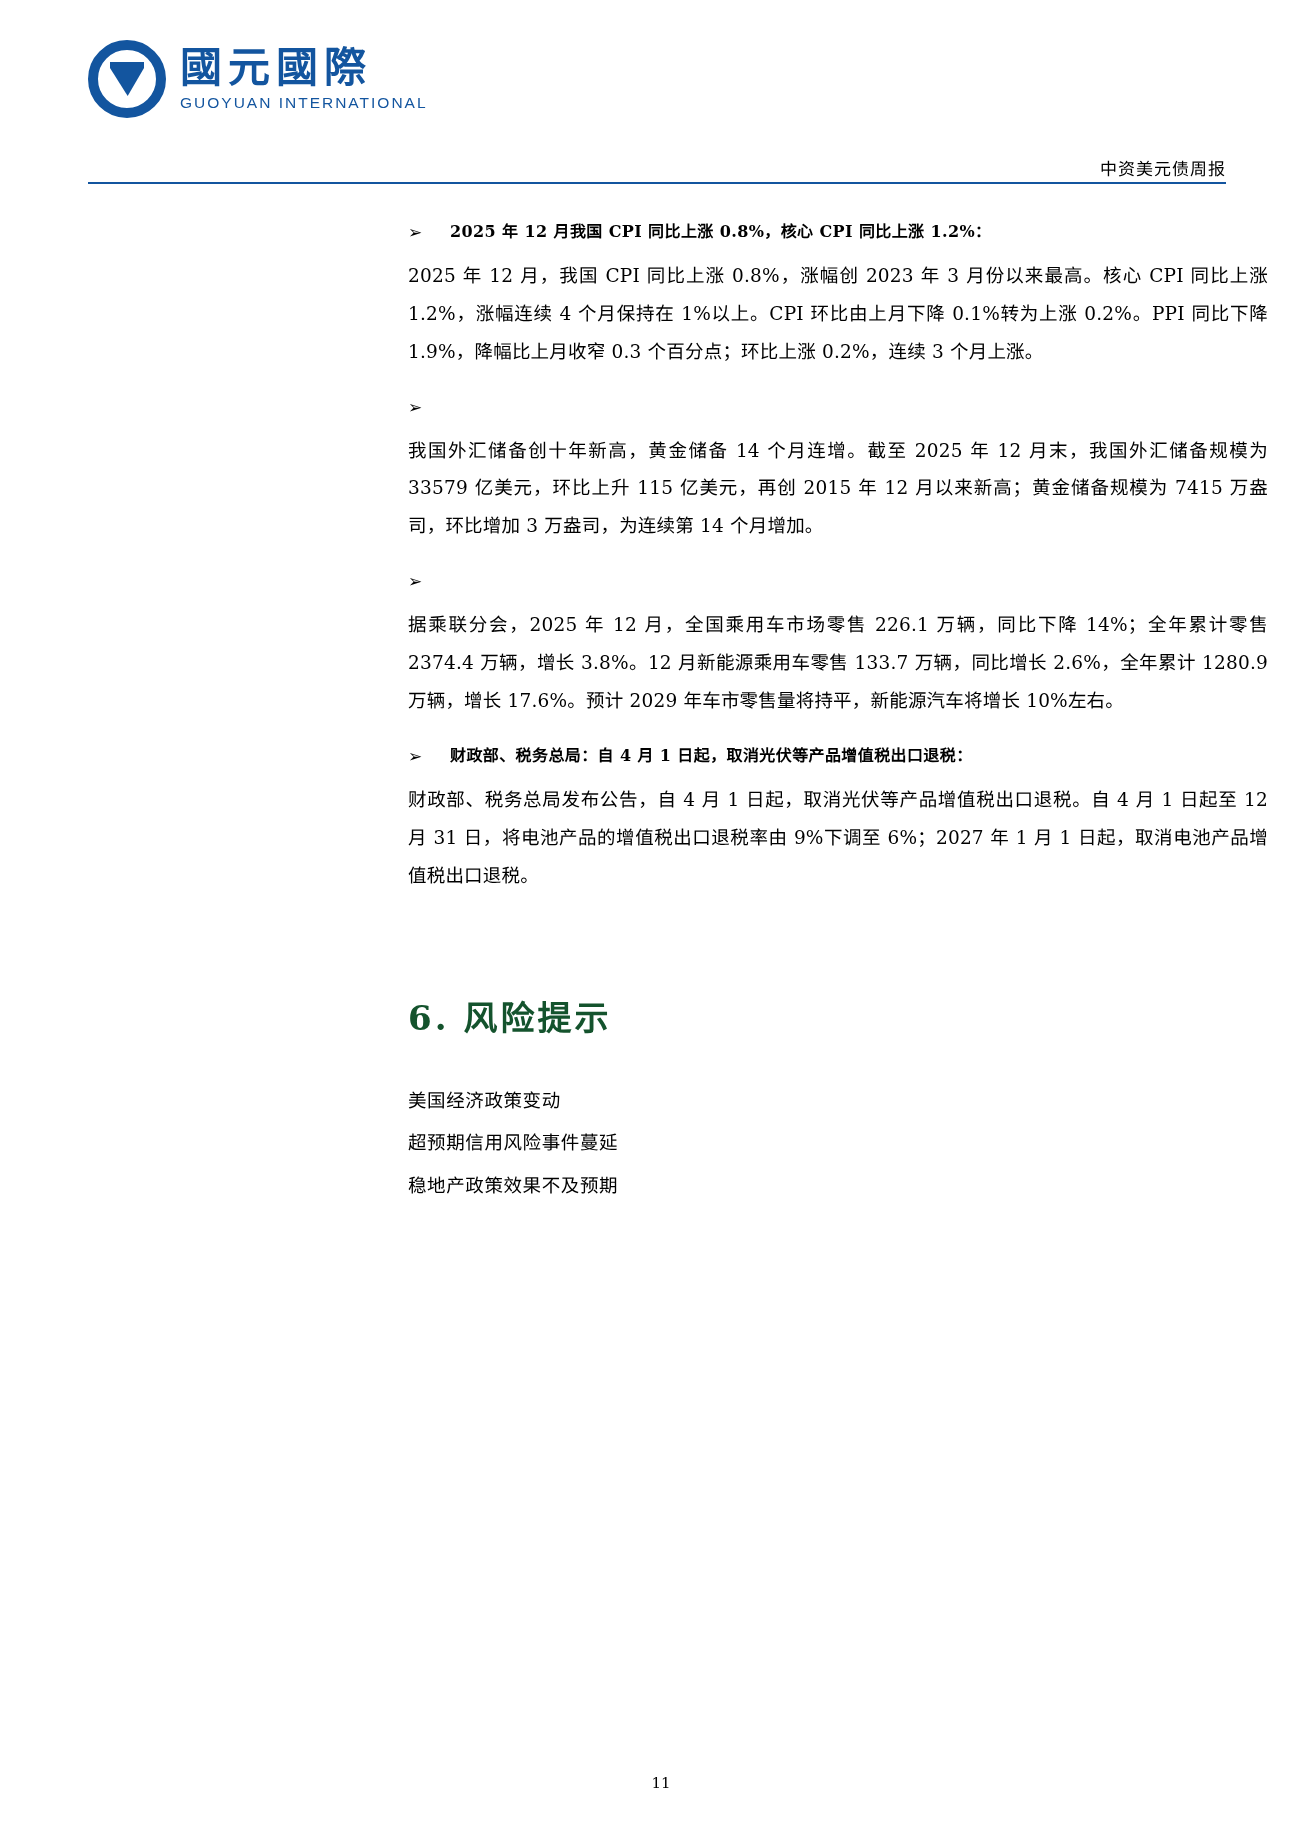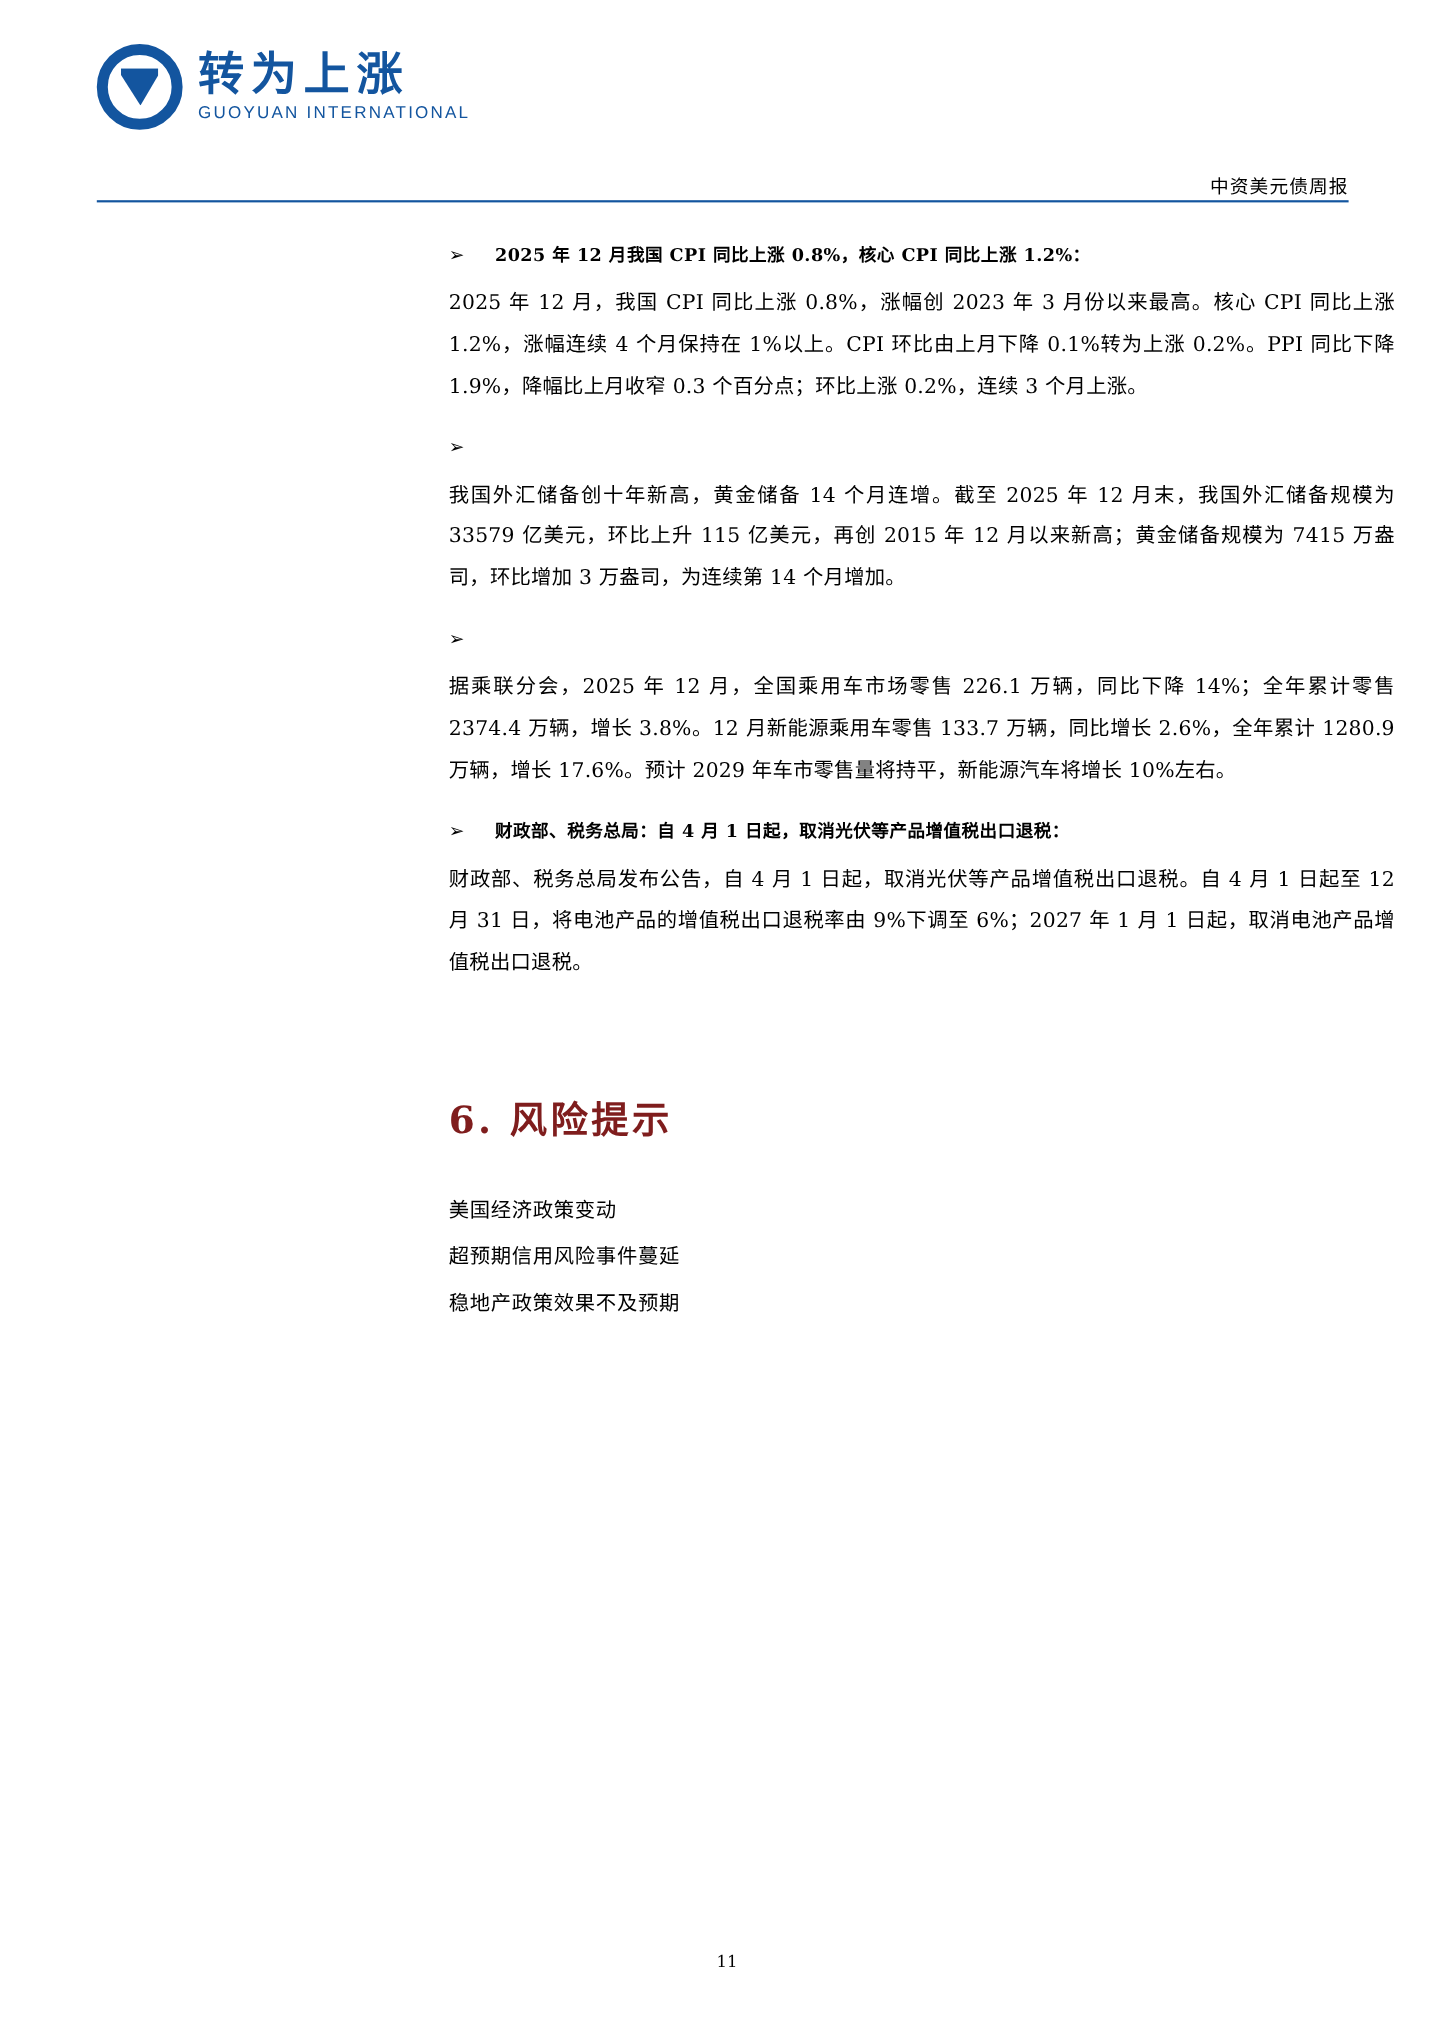--- a/index.html
+++ b/index.html
@@ -130,21 +130,21 @@
     text-align: justify;
     text-justify: inter-ideograph;
     margin: 10px 0 18px 0;
     letter-spacing: 0.2px;
   }
 
   .section-title {
     font-family: "DejaVu Serif", serif;
     font-size: 34px;
     font-weight: 700;
-    color: #7f1d1d;
+    color: #14532d;
     letter-spacing: 3px;
     margin: 96px 0 40px 0;
   }
   .section-title .num {
     margin-right: 14px;
   }
   .risk-line {
     font-family: "DejaVu Serif", serif;
     font-size: 18.5px;
     line-height: 2.3;
@@ -164,21 +164,21 @@
 </style>
 </head>
 <body>
 
 <div class="page">
 
   <div class="header">
     <div class="logo-wrap">
       <div class="logo-mark"></div>
       <div class="logo-text">
-        <div class="logo-cn">转为上涨</div>
+        <div class="logo-cn">國元國際</div>
         <div class="logo-en">GUOYUAN INTERNATIONAL</div>
       </div>
     </div>
     <div class="header-right">中资美元债周报</div>
   </div>
   <div class="header-rule"></div>
 
   <div class="content">
 
     <div class="bullet-head">

